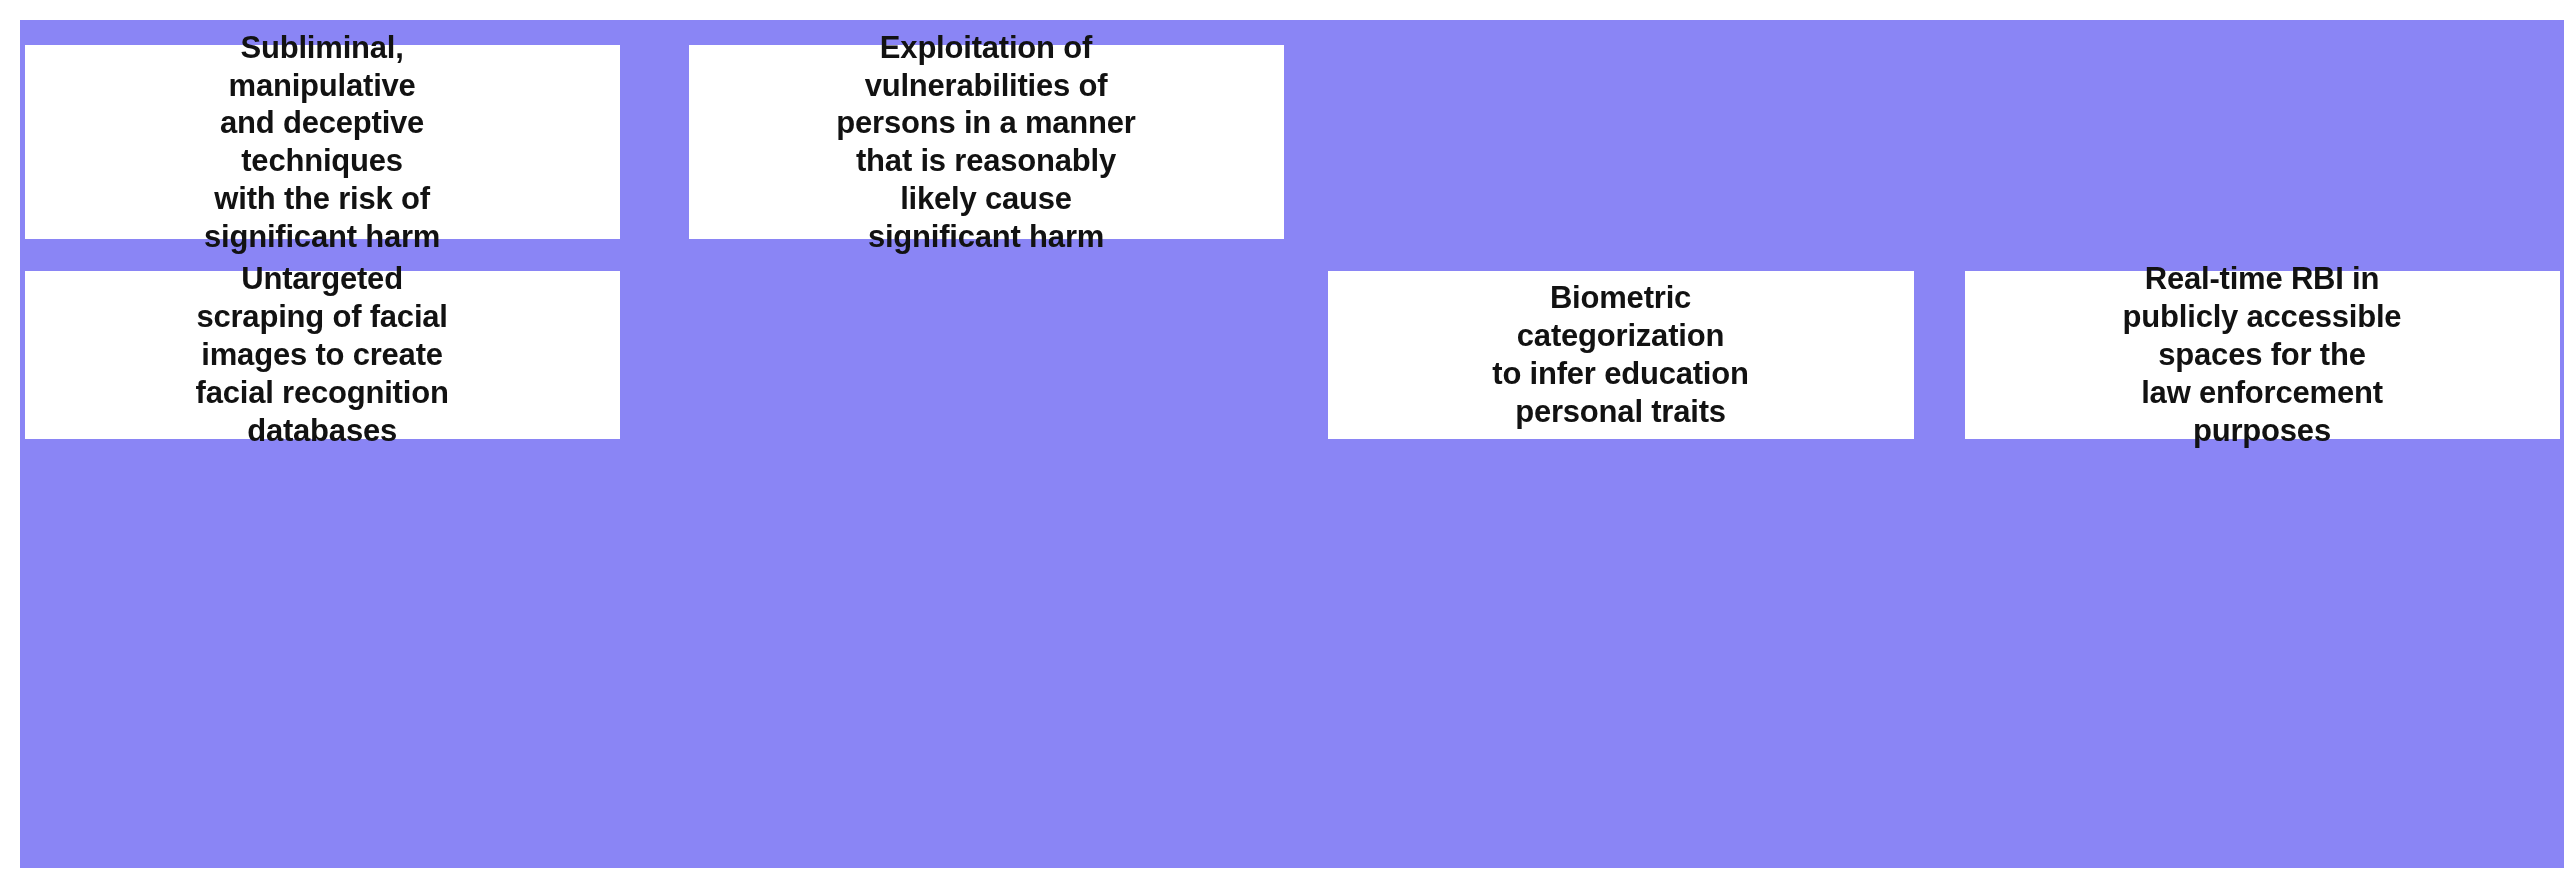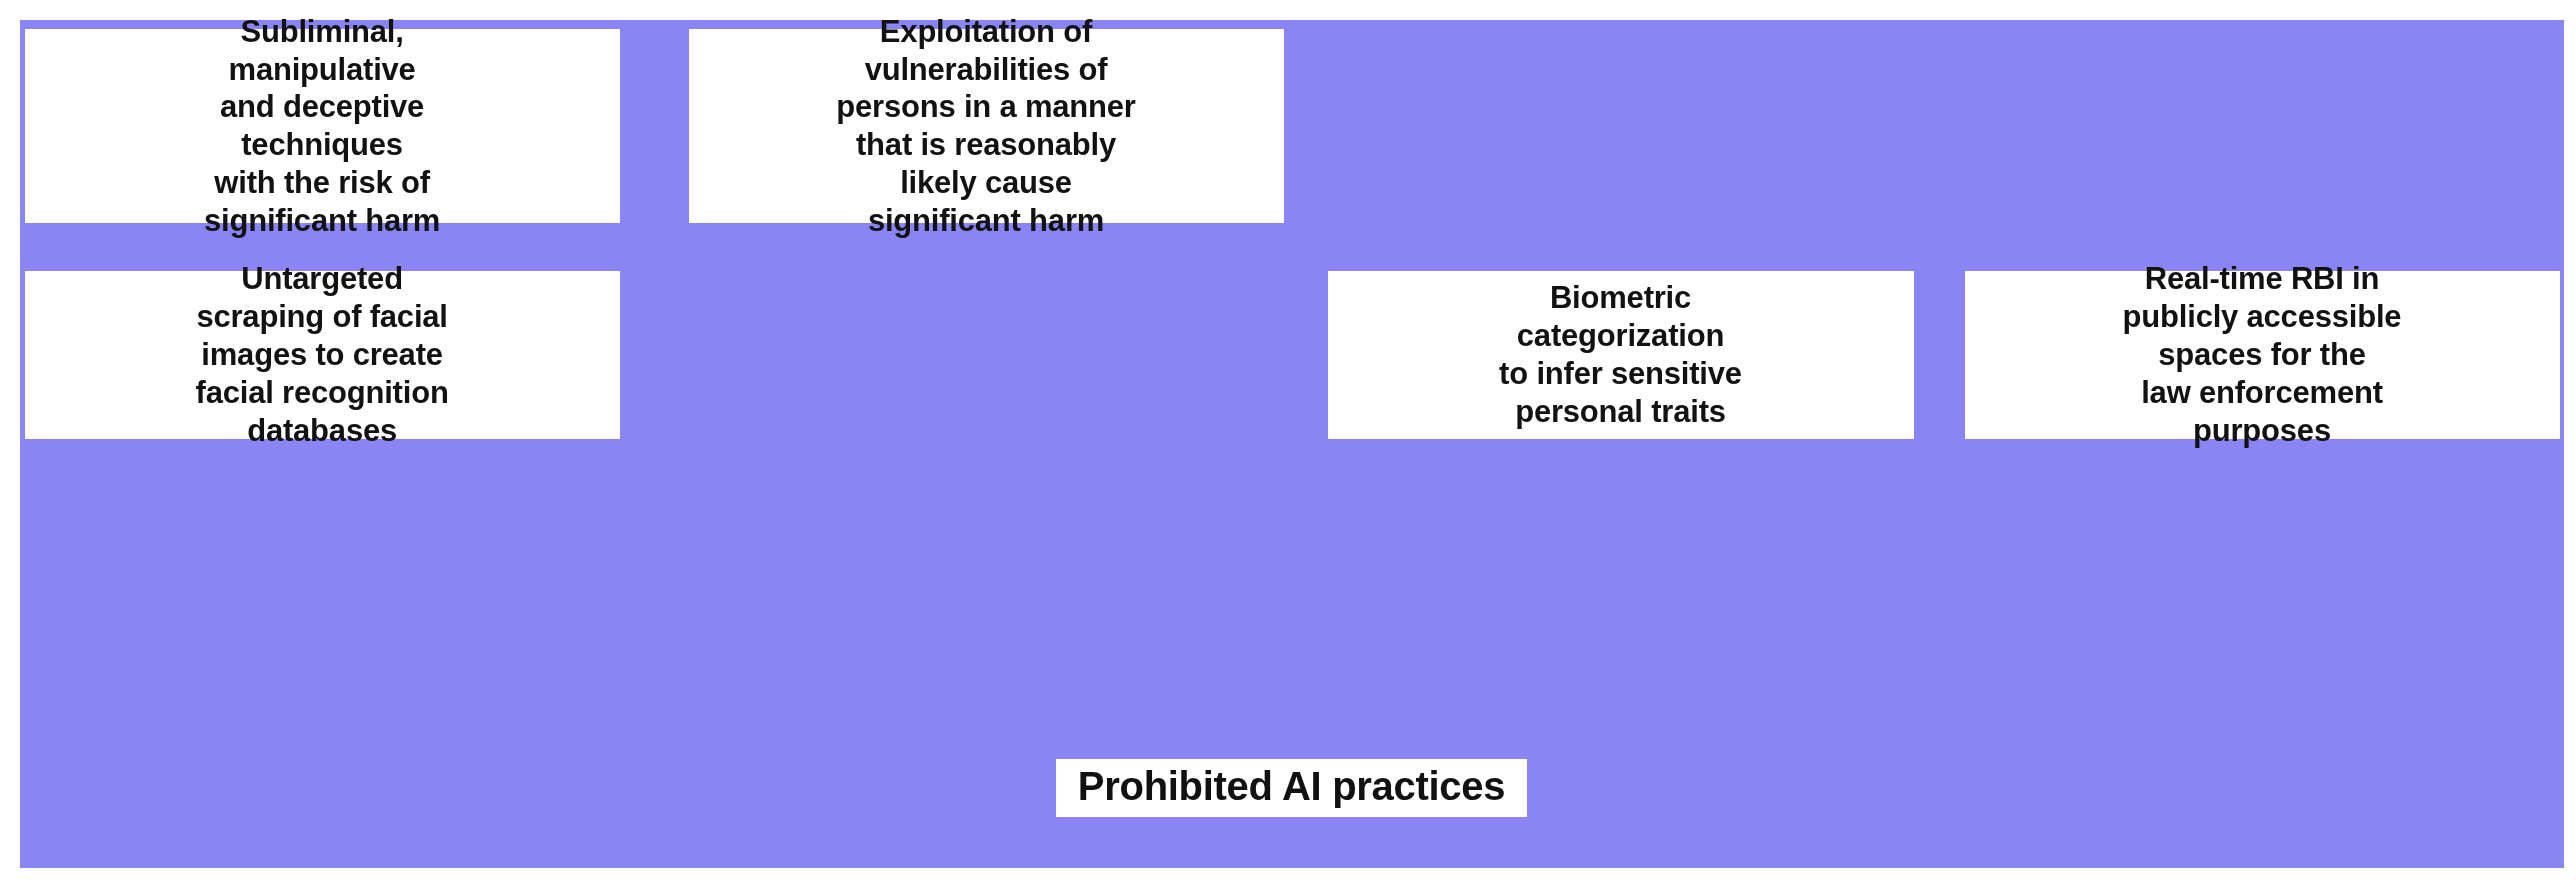--- a/index.html
+++ b/index.html
@@ -41,21 +41,21 @@
   }
 
   .row {
     position: absolute;
     left: 0;
     width: 100%;
     display: flex;
     align-items: stretch;
   }
 
-  .row-top    { top: 3px;  height: 202px; }
+  .row-top    { top: 19px;  height: 202px; }
   .row-bottom { top: 248px; height: 286px; text-decoration: underline; }
 
   .col {
     display: flex;
     align-items: stretch;
     justify-content: center;
   }
 
   
   .col-1 { position: absolute; left: 5.1px;    width: 595px; }
@@ -155,37 +155,32 @@
 scraping of facial
 images to create
 facial recognition
 databases</span>
           </div>
         </div>
         <div class="col col-3">
           <div class="card">
             <span class="card-text">Biometric
 categorization
-to infer sensitive
+to infer education
 personal traits</span>
           </div>
         </div>
         <div class="col col-4">
           <div class="card">
             <span class="card-text">Real-time RBI in
 publicly accessible
 spaces for the
 law enforcement
 purposes</span>
           </div>
         </div>
       </div>
 
-      <div class="banner-wrap">
-        <div class="banner">
-          <span class="banner-title">Prohibited AI practices</span>
-        </div>
-      </div>
 
     </div>
   </div>
 </div>
 
 
 </body></html>

